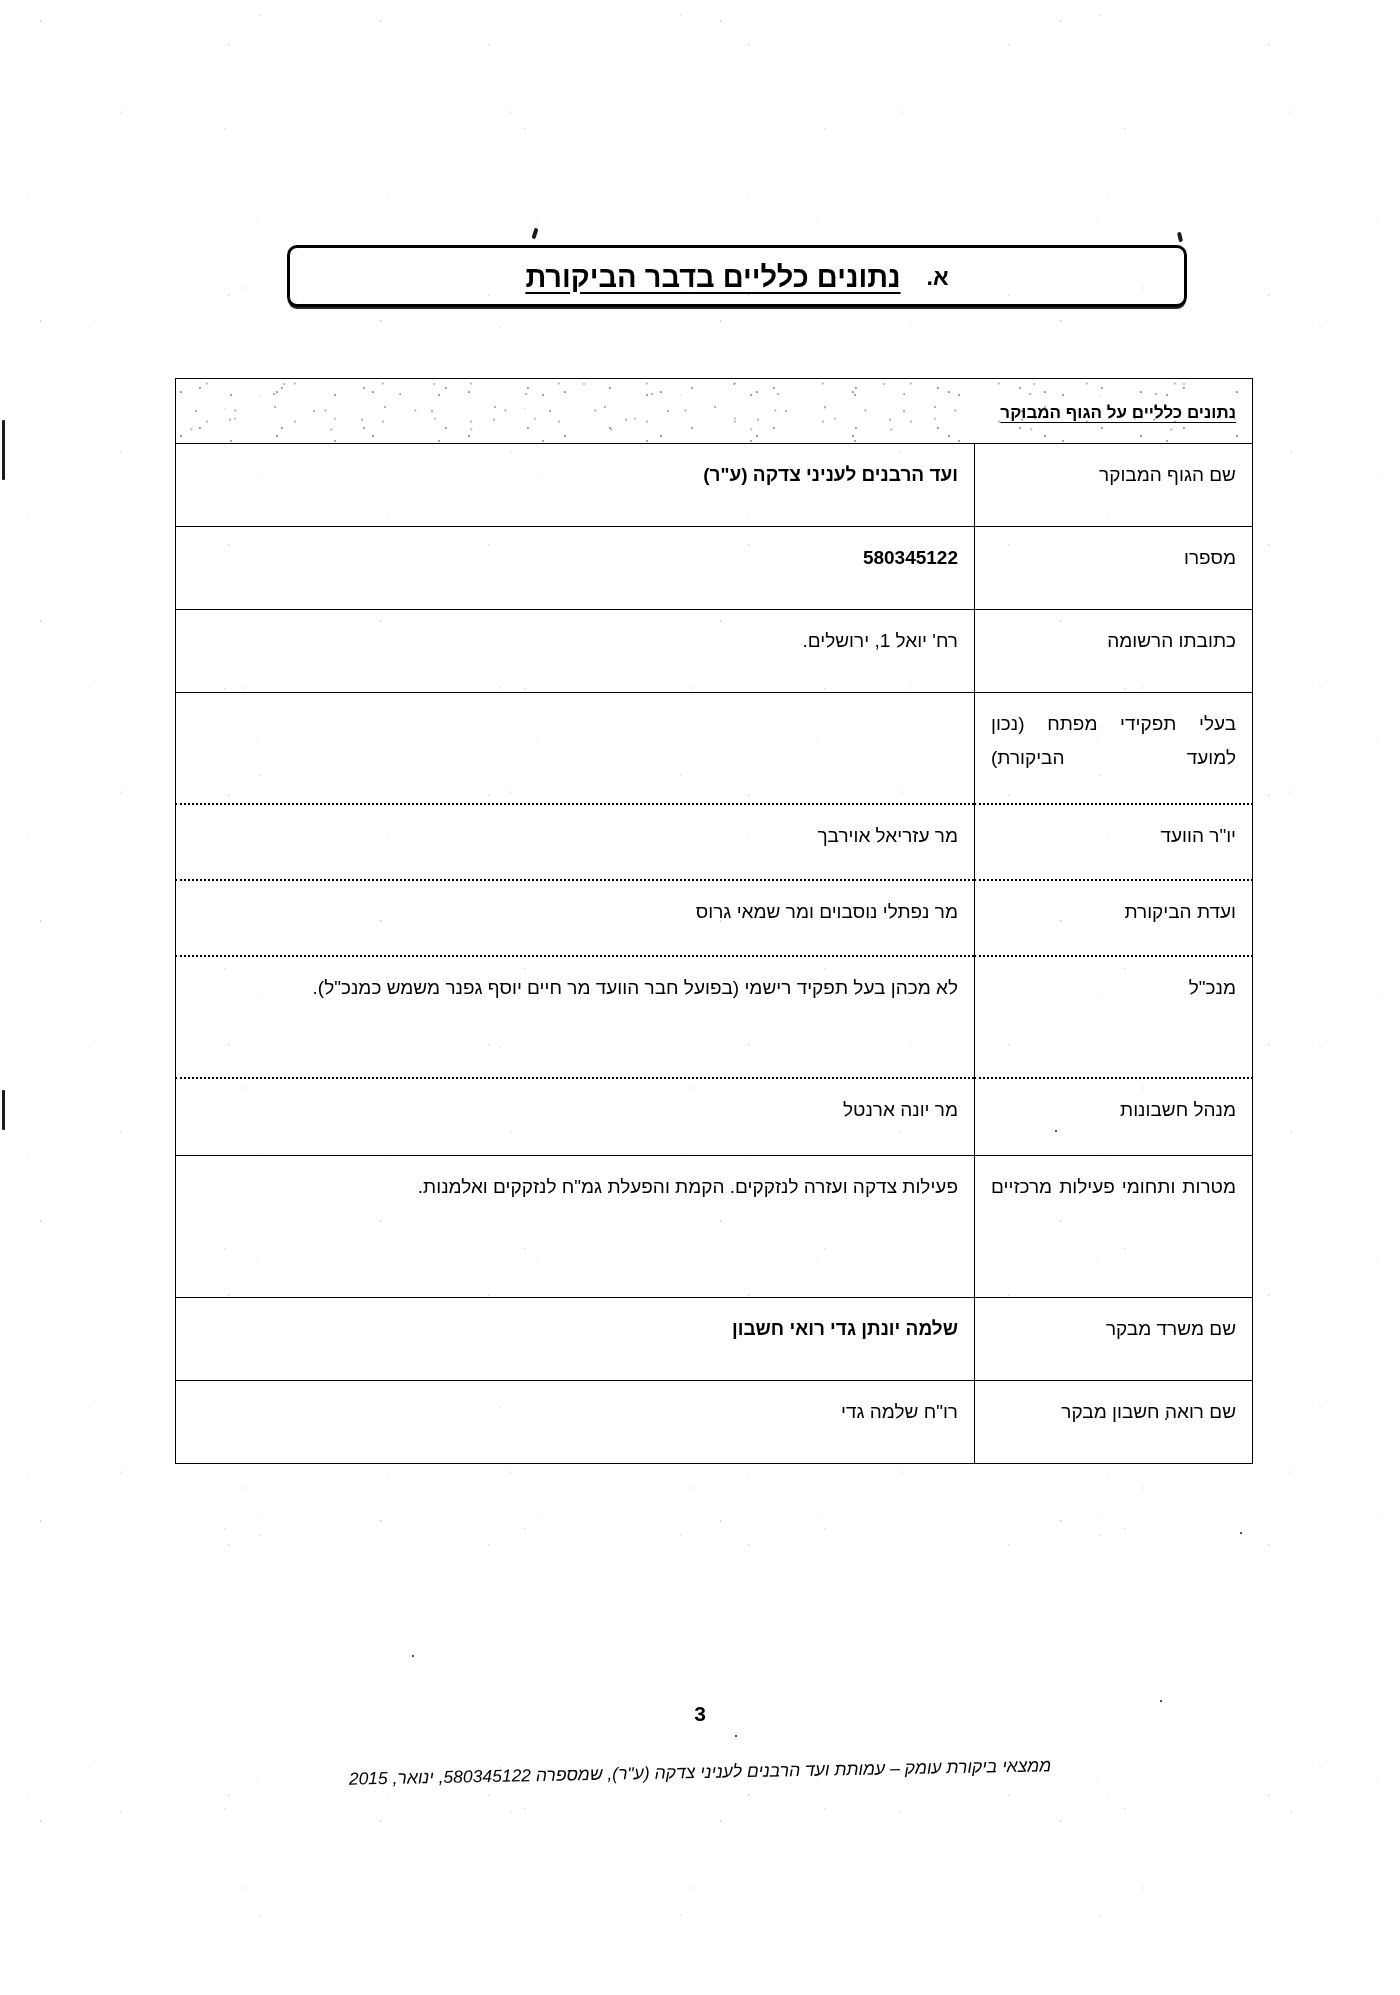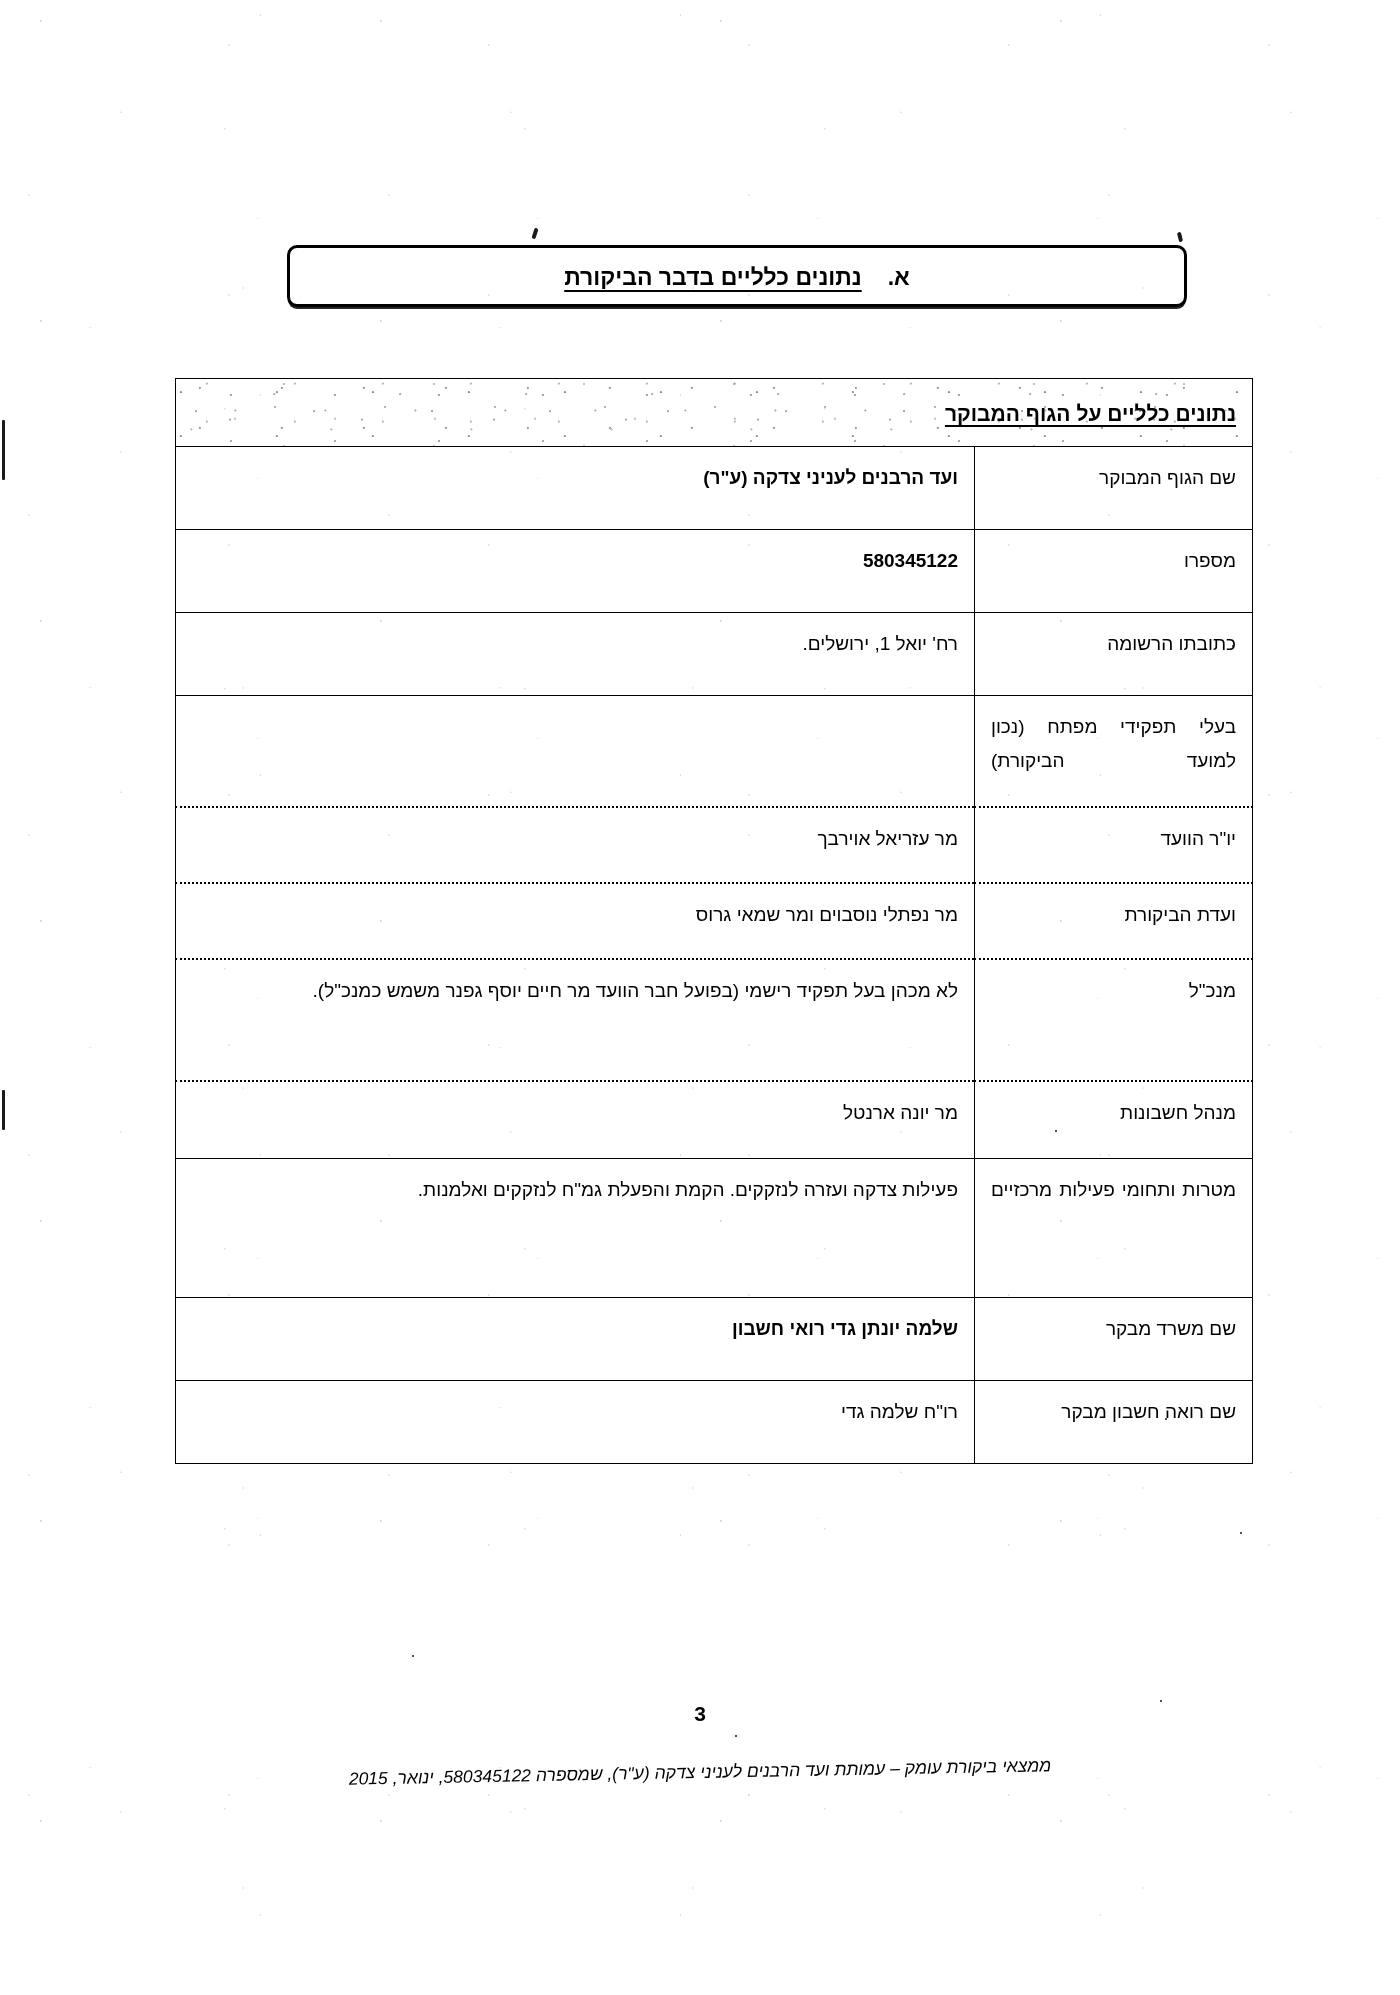--- a/index.html
+++ b/index.html
@@ -58,21 +58,21 @@
     gap: 26px;
     direction: rtl;
     transform: translateY(1px);
   }
   .section-letter {
     font-size: 23px;
     font-weight: bold;
     letter-spacing: 0;
   }
   .section-title {
-    font-size: 23px;
+    font-size: 29px;
     font-weight: bold;
     text-decoration: underline;
     text-underline-offset: 5px;
   }
 
   
   .doc-table {
     position: absolute;
     border-collapse: collapse;
     direction: rtl;
@@ -85,21 +85,21 @@
     padding: 14px 16px 10px 16px;
     font-size: 19px;
     line-height: 1.78;
   }
 
   .tbl-header-cell {
     padding: 16px 16px 14px 16px !important;
     position: relative;
   }
   .tbl-header-text {
-    font-size: 21px;
+    font-size: 17px;
     font-weight: bold;
     text-decoration: underline;
     text-underline-offset: 4px;
     display: inline-block;
   }
   
   .tbl-header-cell::after {
     content: "";
     position: absolute;
     inset: 0;

